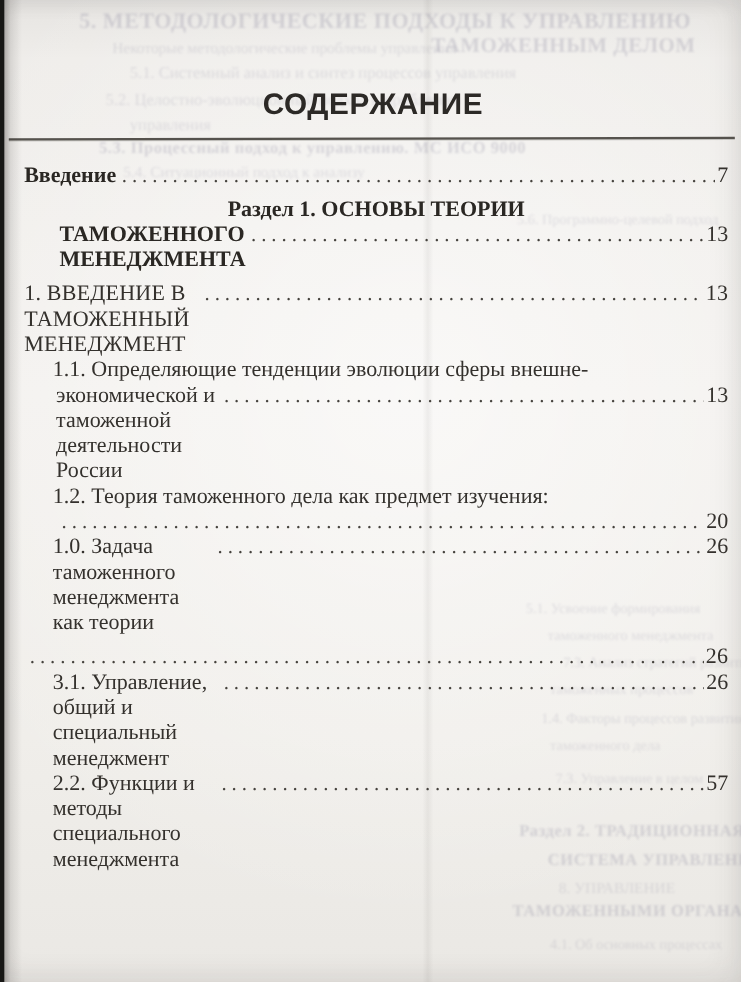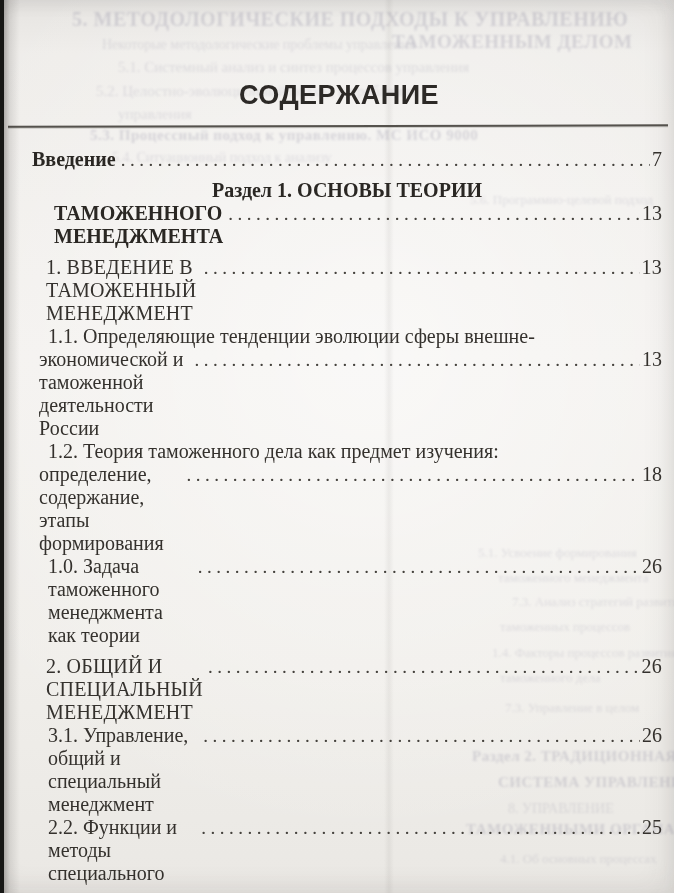--- a/index.html
+++ b/index.html
@@ -55,25 +55,25 @@
 
   .toc{margin-top:21px;font-size:20px;}
   .row{
     display:flex;
     align-items:baseline;
     line-height:23px;
   }
   .row.gap{margin-top:8px;justify-content:center;}
   .txt{white-space:pre-wrap;}
   .bold .txt{font-weight:bold;color:#2a2723;}
-  .ind-intro{margin-left:16px;}
+  .ind-intro{margin-left:6px;}
   .ind-razdel2{margin-left:38px;}
-  .ind-section{margin-left:30px;letter-spacing:.2px;}
+  .ind-section{margin-left:6px;letter-spacing:.2px;}
   .ind-sub{margin-left:32px;}
-  .ind-subcont{margin-left:23px;}
+  .ind-subcont{margin-left:35px;}
   .leader{
     flex:1 1 auto;
     overflow:hidden;
     white-space:nowrap;
     min-width:10px;
     padding:0 4px 0 5px;
     color:#45423d;
     font-weight:normal;
   }
   .leader::after{
@@ -144,43 +144,41 @@
         </div>
         <div class="row ind-subcont">
           <span class="txt">экономической и таможенной деятельности России</span>
           <span class="leader"></span>
           <span class="num">13</span>
         </div>
         <div class="row ind-sub">
           <span class="txt">1.2. Теория таможенного дела как предмет изучения:</span>
         </div>
         <div class="row ind-subcont">
-          <span class="txt">определение, содержание, этапы формирования</span>
           <span class="leader"></span>
-          <span class="num">18</span>
+          <span class="num">20</span>
         </div>
         <div class="row ind-sub">
           <span class="txt">1.0. Задача таможенного менеджмента как теории</span>
           <span class="leader"></span>
           <span class="num">26</span>
         </div>
         <div class="row ind-section gap">
-          <span class="txt">2. ОБЩИЙ И СПЕЦИАЛЬНЫЙ МЕНЕДЖМЕНТ</span>
           <span class="leader"></span>
           <span class="num">26</span>
         </div>
         <div class="row ind-sub">
           <span class="txt">3.1. Управление, общий и специальный менеджмент</span>
           <span class="leader"></span>
           <span class="num">26</span>
         </div>
         <div class="row ind-sub">
           <span class="txt">2.2. Функции и методы специального менеджмента</span>
           <span class="leader"></span>
-          <span class="num">25</span>
+          <span class="num">57</span>
         </div>
       </div>
   </div>
 
   <div class="crease"></div>
   <div class="edge"></div>
   <div class="edge-shadow"></div>
 </div>
 
 </body></html>

